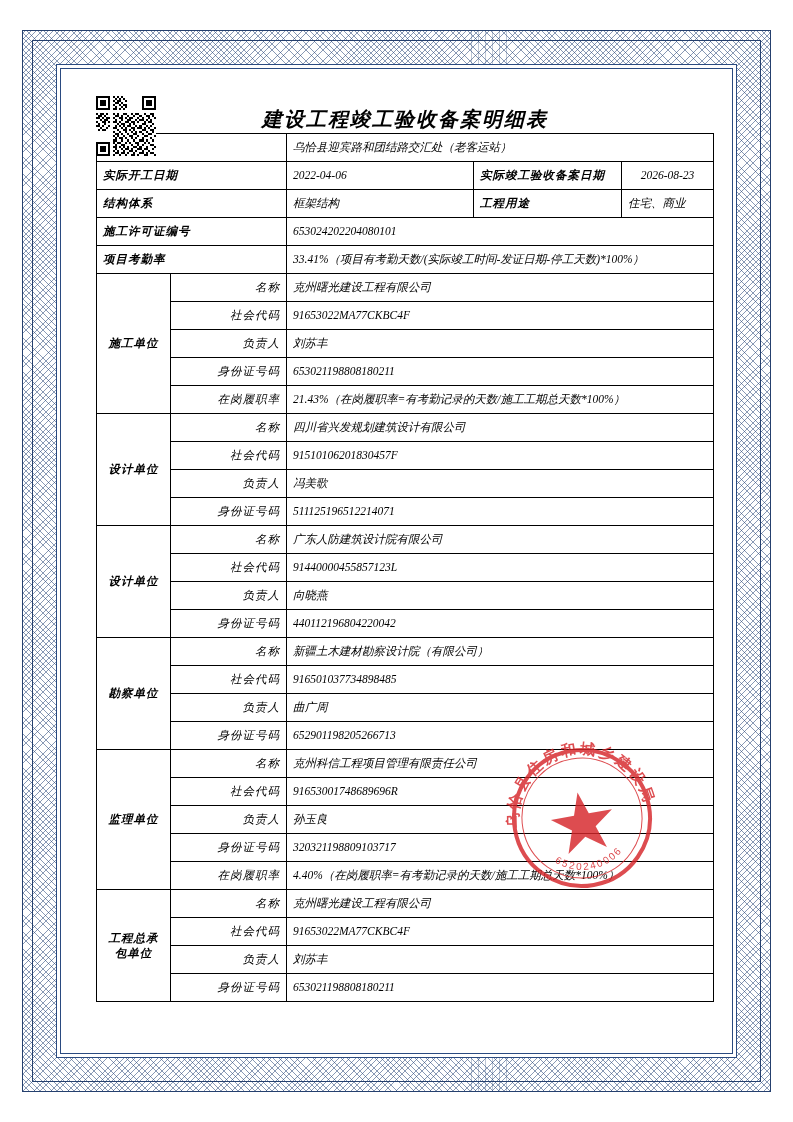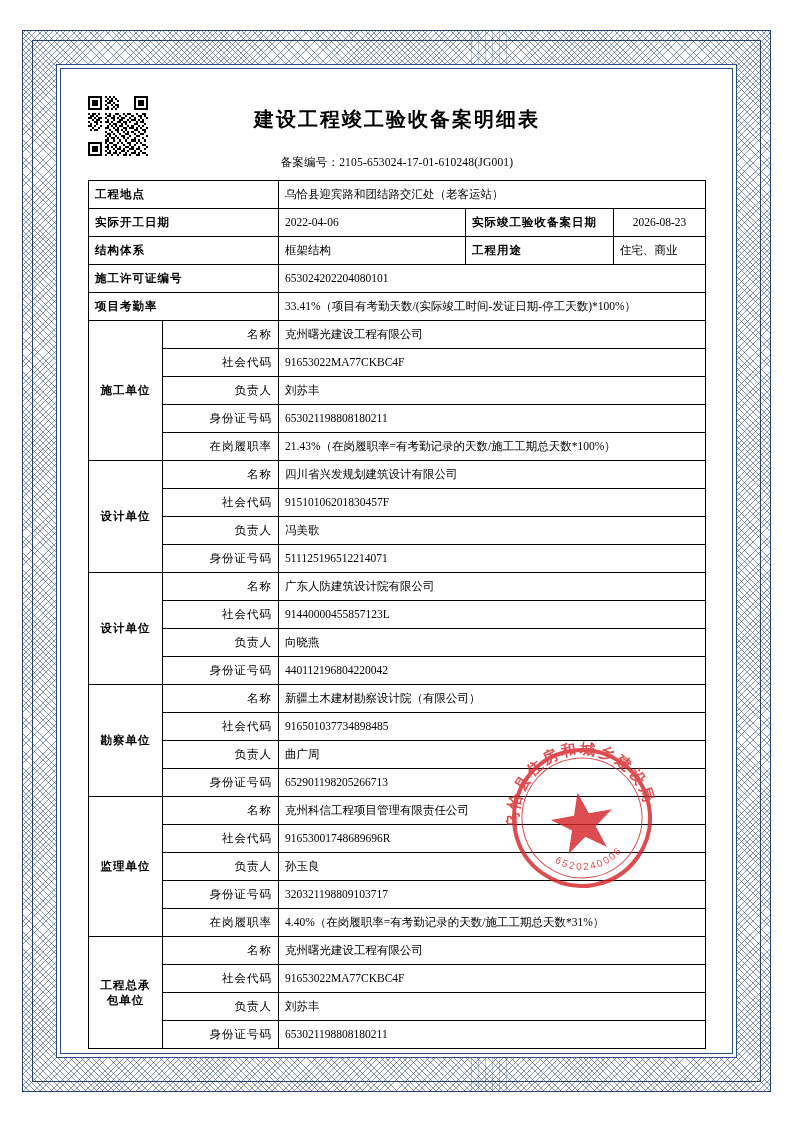--- a/index.html
+++ b/index.html
@@ -55,23 +55,24 @@
     width: 673px;
     height: 986px;
     background: #ffffff;
     box-sizing: border-box;
     border: 1px solid #2a4a80;
   }
 
   
   .content {
     position: absolute;
-    left: 88px;
+    left: 96px;
     top: 90px;
     width: 618px;
+    font-style: italic;
   }
 
   .qr {
     position: absolute;
     left: 0px;
     top: 6px;
     width: 60px;
     height: 60px;
   }
   .qr svg { display: block; }
@@ -360,21 +361,20 @@
           <rect x="14" y="28" width="1" height="1"></rect>
         <rect x="17" y="28" width="2" height="1"></rect>
           <rect x="20" y="28" width="1" height="1"></rect>
           <rect x="23" y="28" width="2" height="1"></rect>
           <rect x="28" y="28" width="1" height="1"></rect>
       </g>
     </svg>
   </div>
 
   <div class="doc-title">建设工程竣工验收备案明细表</div>
-  <div class="record-no">备案编号：2105-653024-17-01-610248(JG001)</div>
 
   <table class="main">
     <colgroup>
       <col class="col-a">
         <col class="col-b">
         <col>
         <col style="width:148px">
         <col style="width:92px">
     </colgroup>
     <tbody>
@@ -496,21 +496,21 @@
       <tr>
         <td class="sublbl">负责人</td>
         <td class="val" colspan="3">孙玉良</td>
       </tr>
       <tr>
         <td class="sublbl">身份证号码</td>
         <td class="val" colspan="3">320321198809103717</td>
       </tr>
       <tr>
         <td class="sublbl">在岗履职率</td>
-        <td class="val" colspan="3">4.40%（在岗履职率=有考勤记录的天数/施工工期总天数*31%）</td>
+        <td class="val" colspan="3">4.40%（在岗履职率=有考勤记录的天数/施工工期总天数*100%）</td>
       </tr>
 
       <tr>
         <td class="grp" rowspan="4">工程总承包单位</td>
         <td class="sublbl">名称</td>
         <td class="val" colspan="3">克州曙光建设工程有限公司</td>
       </tr>
       <tr>
         <td class="sublbl">社会代码</td>
         <td class="val" colspan="3">91653022MA77CKBC4F</td>

